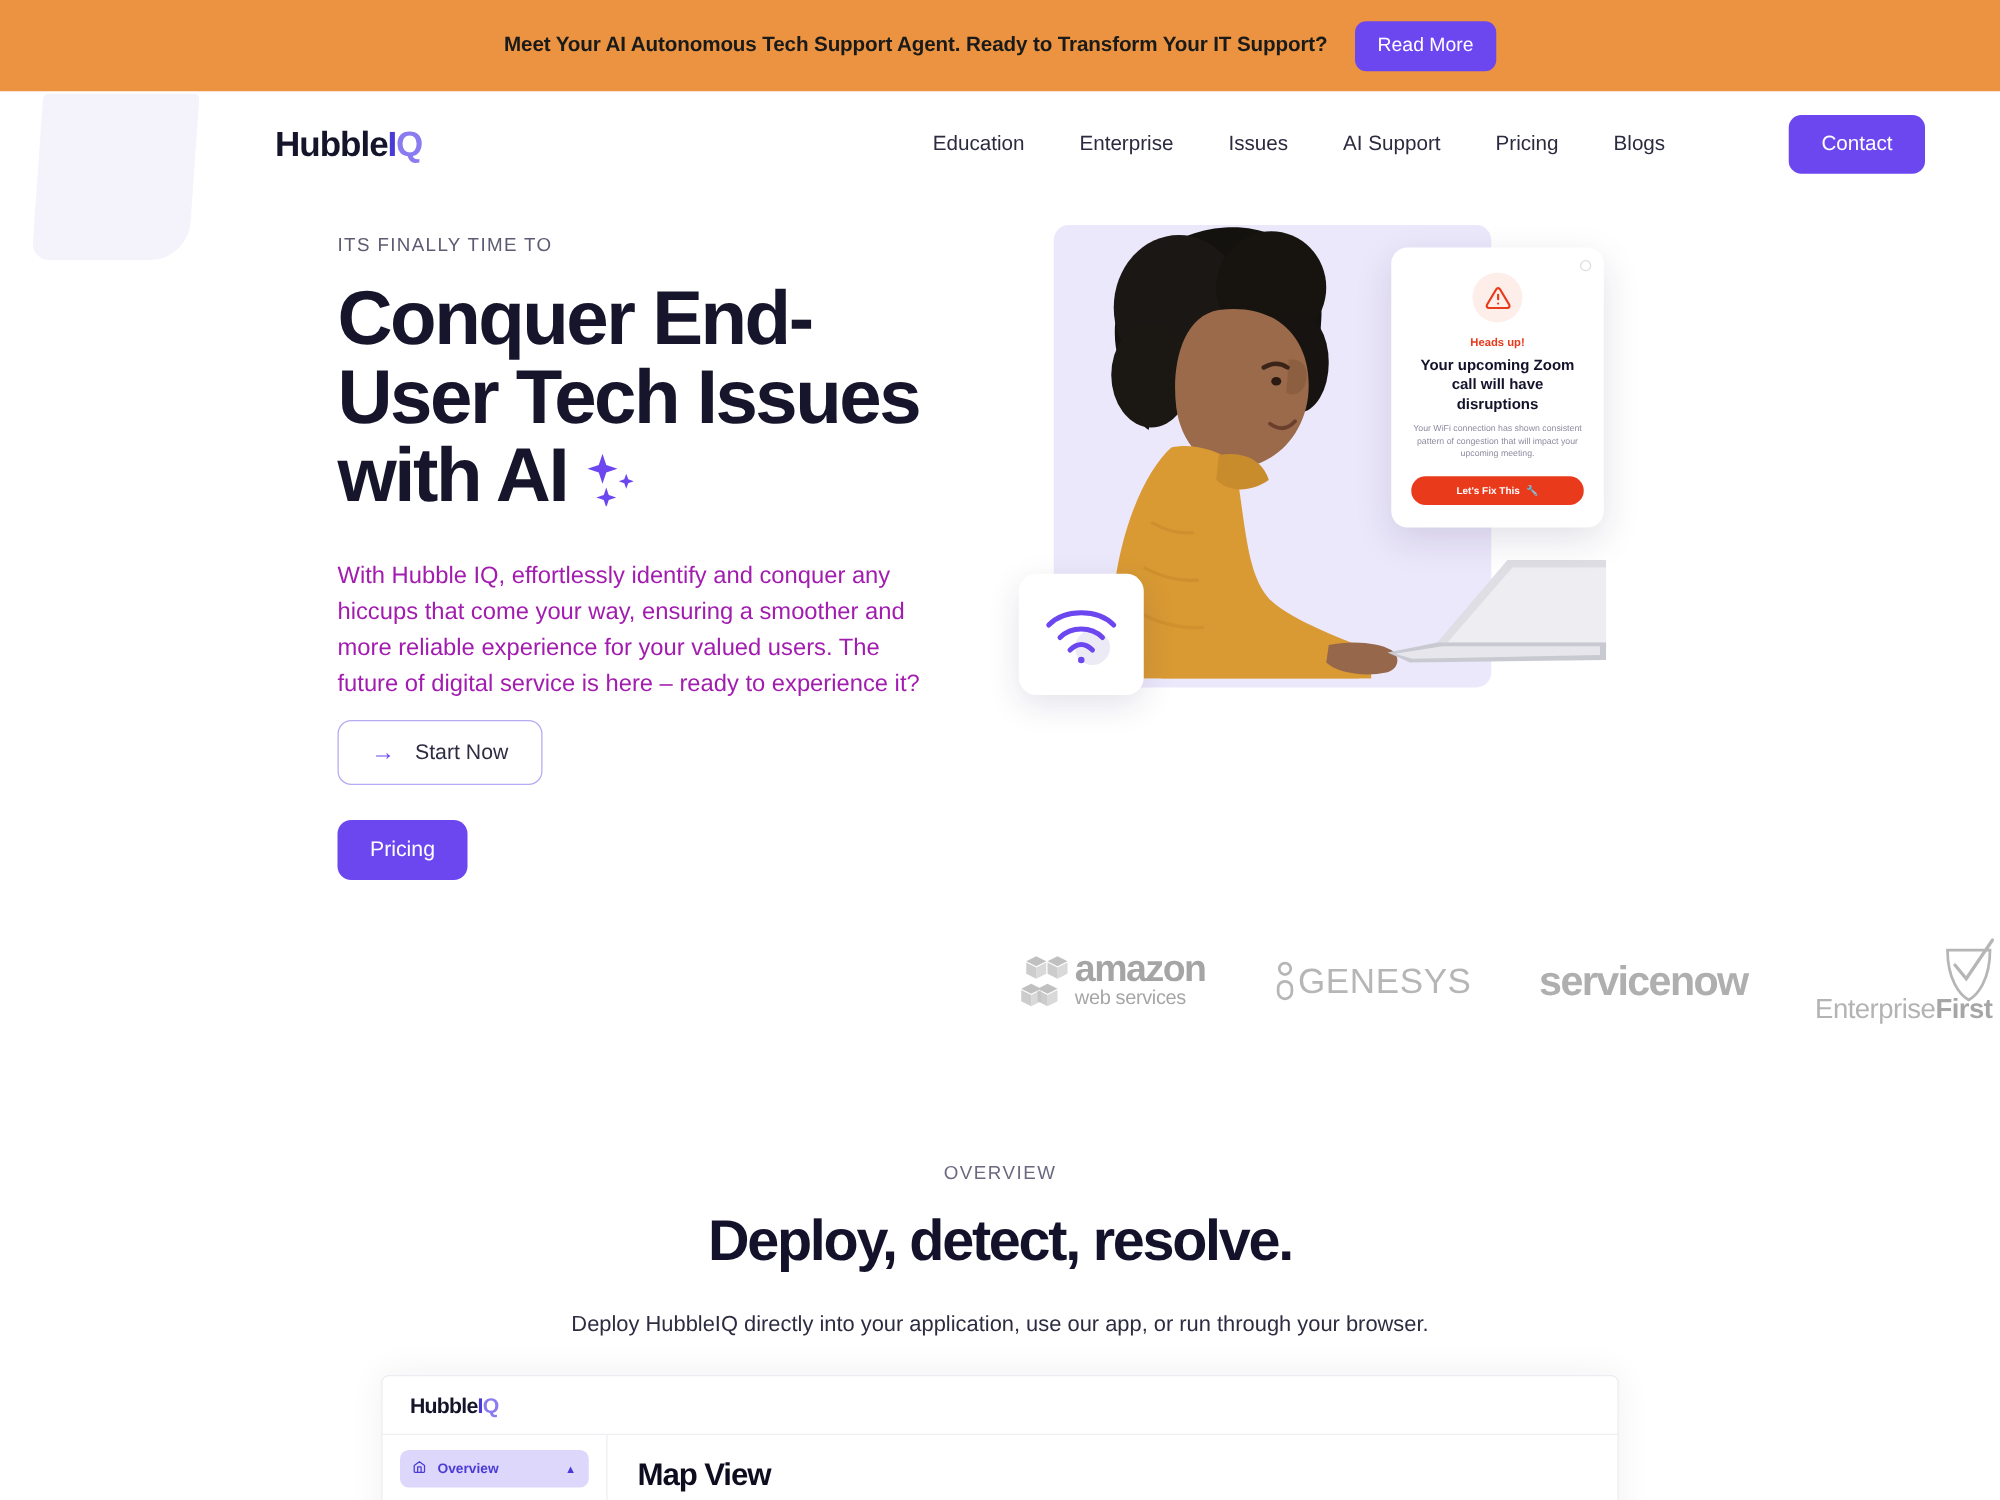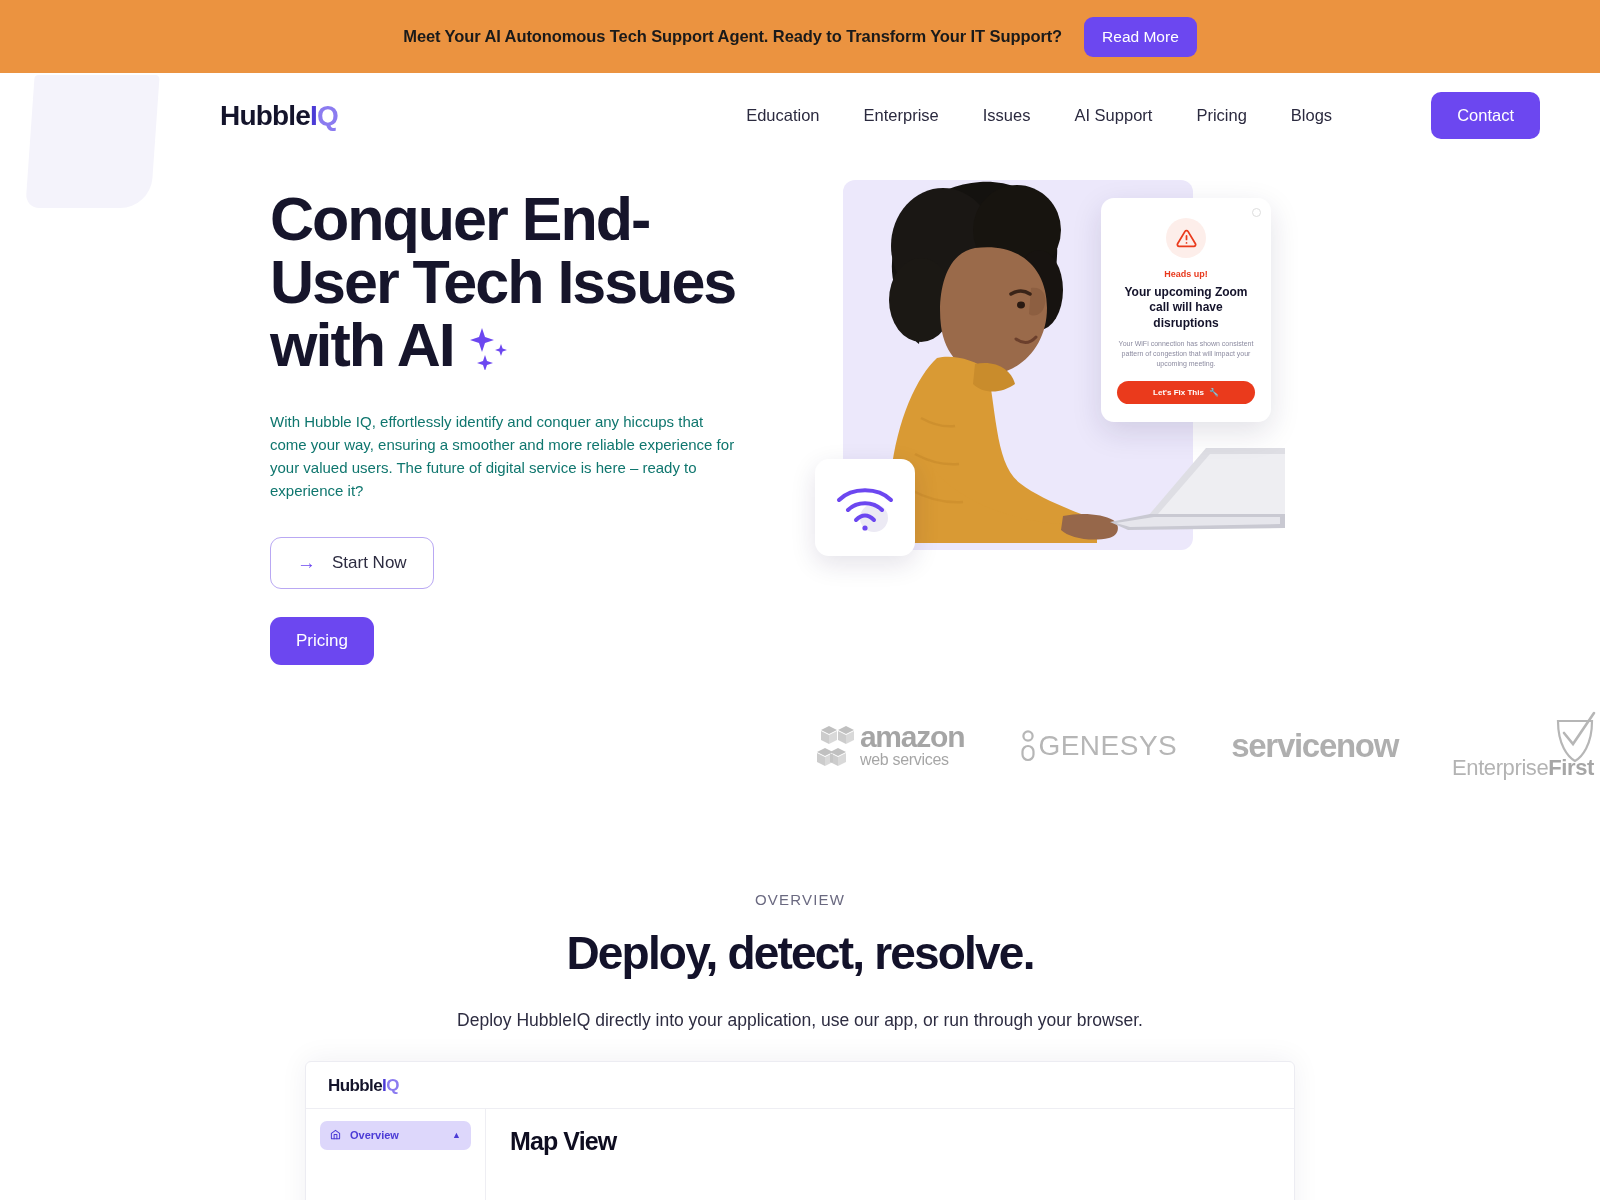--- a/index.html
+++ b/index.html
@@ -110,25 +110,25 @@
   .hero-title {
     font-size:61px;
     line-height:1.03;
     font-weight:700;
     letter-spacing:-2px;
     color:#16152b;
     margin-bottom:30px;
   }
   .hero-title .sparkles { display:inline-block; vertical-align:middle; margin-left:14px; }
   .hero-desc {
-    font-size:15px;
+    font-size:19px;
     line-height:1.53;
-    color:#0f766e;
+    color:#a21caf;
     width:470px;
-    margin-bottom:34px;
+    margin-bottom:14px;
   }
   .btn-outline {
     display:inline-flex;
     align-items:center;
     gap:16px;
     border:1.4px solid #b9a8f3;
     border-radius:11px;
     background:#fff;
     padding:15px 26px;
     font-family:"Liberation Sans", sans-serif;
@@ -171,21 +171,21 @@
     width:300px; height:375px;
     overflow:hidden;
   }
   .laptop {
     position:absolute;
     right:10px; bottom:22px;
     width:175px; height:92px;
   }
   .alert-card {
     position:absolute;
-    right:24px; top:30px;
+    right:12px; top:30px;
     width:170px;
     background:#fff;
     border-radius:13px;
     box-shadow:0 10px 30px rgba(30,20,70,.13);
     padding:20px 16px 18px;
     text-align:center;
   }
   .alert-dot {
     position:absolute; right:10px; top:10px;
     width:9px; height:9px; border-radius:50%;
@@ -293,20 +293,21 @@
     <span class="nav-item">Pricing</span>
     <span class="nav-item">Blogs</span>
   </div>
 
   <button class="contact-btn">Contact</button>
 </div>
 
 <div class="hero">
 
   <div class="hero-left">
+    <div class="eyebrow">ITS FINALLY TIME TO</div>
 
     <h1 class="hero-title">
       <span>Conquer End-</span><br>
       <span>User Tech Issues</span><br>
       <span>with AI</span><span class="sparkles">
         <svg width="42" height="46" viewBox="0 0 42 46" fill="#6c47f0">
           <path d="M14 4 L17 13 L26 16 L17 19 L14 28 L11 19 L2 16 L11 13 Z"></path>
           <path d="M33 20 L34.6 24.4 L39 26 L34.6 27.6 L33 32 L31.4 27.6 L27 26 L31.4 24.4 Z"></path>
           <path d="M17 31 L19 37 L25 39 L19 41 L17 47 L15 41 L9 39 L15 37 Z"></path>
         </svg>

